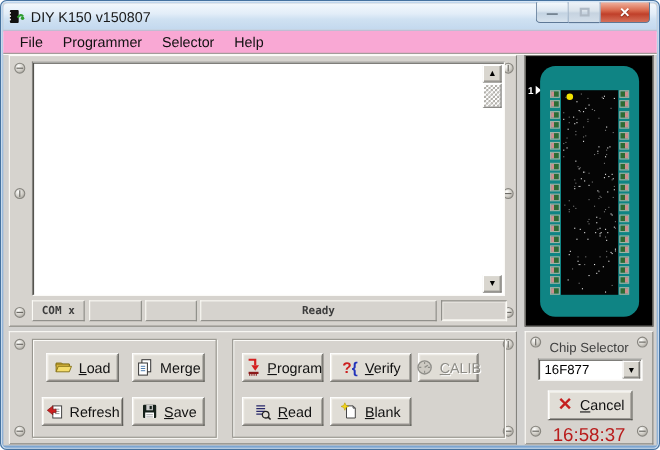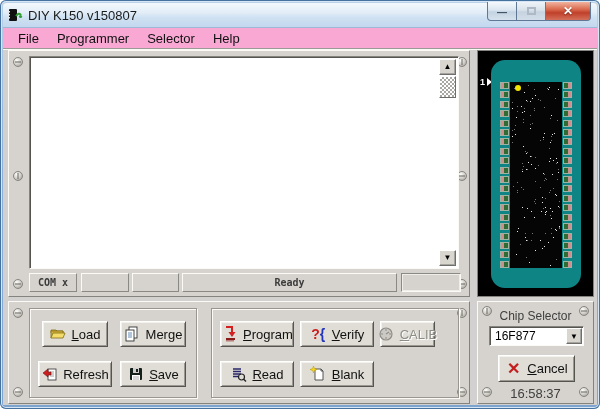--- a/index.html
+++ b/index.html
@@ -107,21 +107,21 @@
   .selector-panel{left:474px;top:298px;width:117px;height:103px;}
   .sel-label{position:absolute;top:7px;left:0;right:0;text-align:center;font-size:12px;color:#404040;}
   .combo{position:absolute;left:11px;top:24px;width:95px;height:20px;background:#fff;
     border:1px solid;border-color:#84837e #fbfaf7 #fbfaf7 #84837e;
     box-shadow:inset 1px 1px 0 #55544f;}
   .combo-input{position:absolute;left:2px;top:2px;width:72px;height:14px;border:none;outline:none;
     font-family:"Liberation Sans",sans-serif;font-size:12px;color:#000;padding:0 0 0 3px;background:#fff;}
   .combo-arrow{position:absolute;right:1px;top:1px;bottom:1px;width:16px;background:#d9d6cf;
     border:1px solid;border-color:#fff #6f6e6a #6f6e6a #fff;box-shadow:inset -1px -1px 0 #a6a49e;
     display:flex;align-items:center;justify-content:center;font-size:8px;color:#000;cursor:pointer;}
-  .time-label{position:absolute;top:84px;left:0;right:0;text-align:center;font-size:13px;color:#404040;}
+  .time-label{position:absolute;top:84px;left:0;right:0;text-align:center;font-size:17px;color:#b91c1c;}
 
   .cancel-x{color:#c41f1f;font-size:16px;font-weight:bold;line-height:14px;}
   .verify-q{color:#cc1f1f;font-weight:bold;font-size:14px;}
   .verify-brace{color:#2233bb;font-weight:bold;font-size:14px;}
 </style>
 </head>
 <body>
 
 <div class="window">
   <div class="frame">

